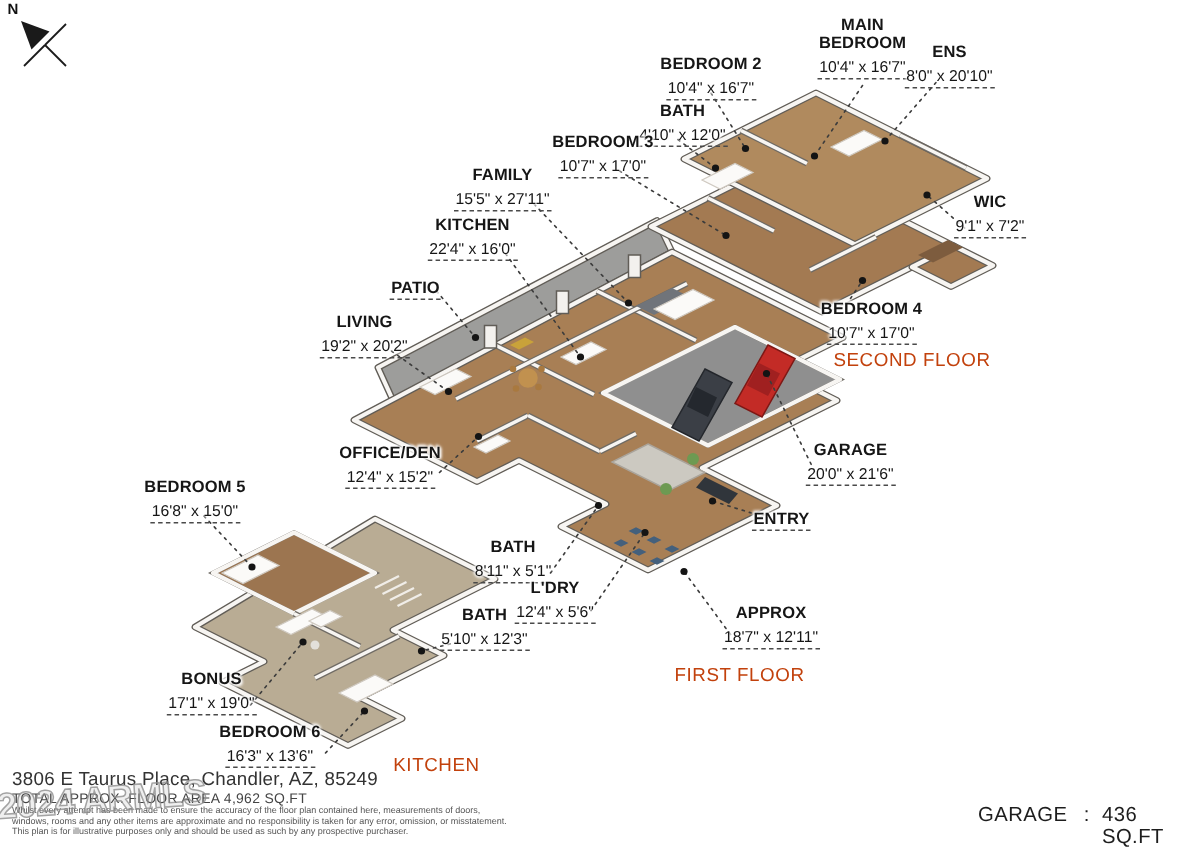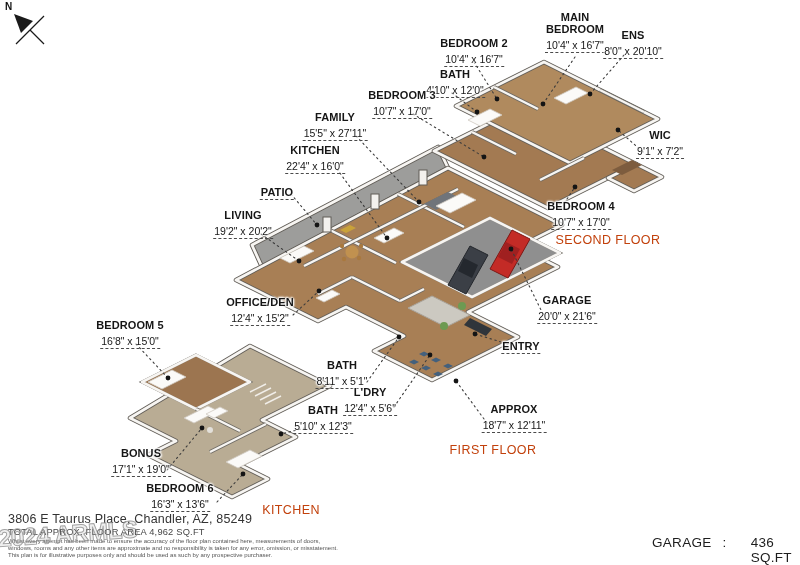--- a/index.html
+++ b/index.html
@@ -16,21 +16,21 @@
     letter-spacing:.4px;color:#c2410c;white-space:nowrap;z-index:5}
   .addr{position:absolute;left:8px;top:512px;font-size:12.5px;color:#333;z-index:5;letter-spacing:.2px}
   .total{position:absolute;left:8px;top:527px;font-size:9.3px;color:#444;z-index:5;letter-spacing:.2px}
   .disclaimer{position:absolute;left:8px;top:538px;font-size:6px;line-height:7.2px;color:#555;z-index:5}
   .watermark{position:absolute;left:-2px;top:520px;font-size:24px;font-weight:700;z-index:6;
     color:rgba(120,120,120,0.15);-webkit-text-stroke:1px #8d8d8d;transform:rotate(-4deg);
     opacity:.8;letter-spacing:-.5px;white-space:nowrap}
   .garage-note{position:absolute;left:652px;top:535px;display:flex;align-items:baseline;
     font-size:13.5px;color:#1d1d1d;letter-spacing:.3px;z-index:5}
   .garage-note .sep{margin-left:11px}
-  .garage-note .val{margin-left:24px}
+  .garage-note .val{margin-left:8px}
   .compass-n{position:absolute;left:5px;top:1px;font-size:10px;font-weight:700;color:#111;z-index:5}
   .compass-svg{position:absolute;left:2px;top:2px;z-index:4}
   .wall-white{fill:none;stroke:#f7f5f2;stroke-width:2.8;stroke-linejoin:round}
   .iwall-dark{stroke:#6e6a64;stroke-width:4;stroke-linecap:butt}
   .iwall-white{stroke:#f7f5f2;stroke-width:2.4;stroke-linecap:butt}
   .leader{stroke:#3c3c3c;stroke-width:1.1;stroke-dasharray:1.5 3.5;stroke-linecap:round;fill:none}
   .dot{fill:#141414}
   .furn{fill:#fbfaf8;stroke:#cfc9c0;stroke-width:.8}
 </style>
 </head>

